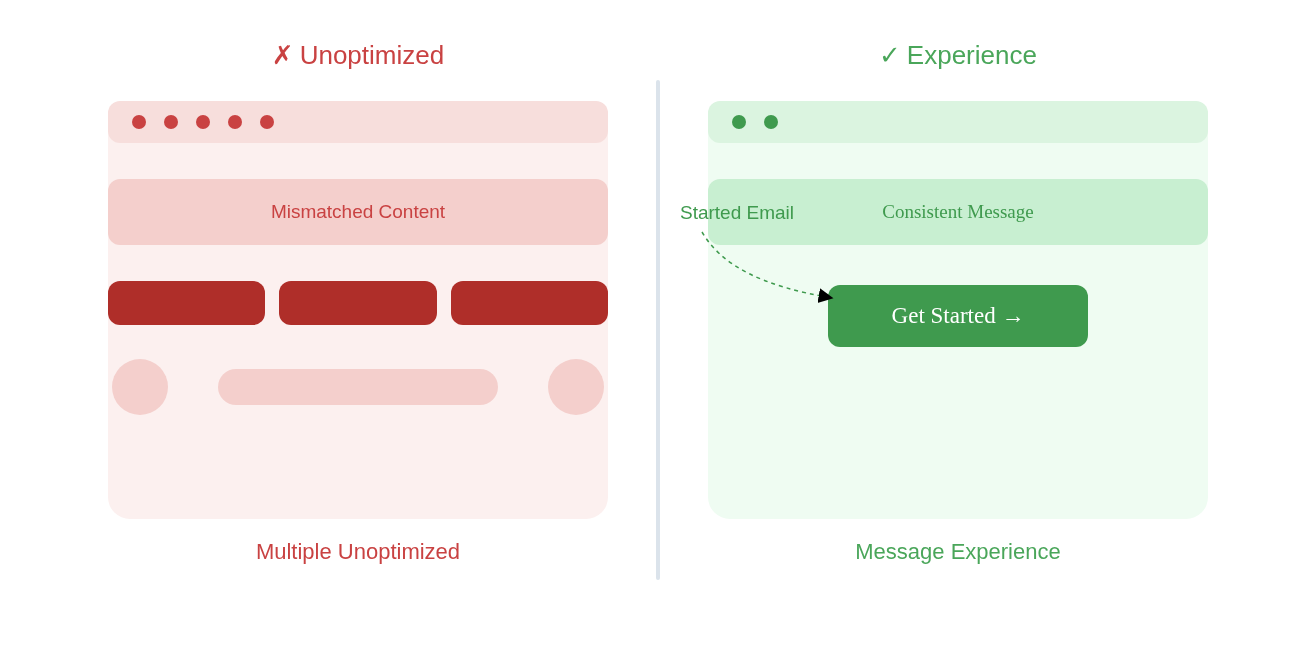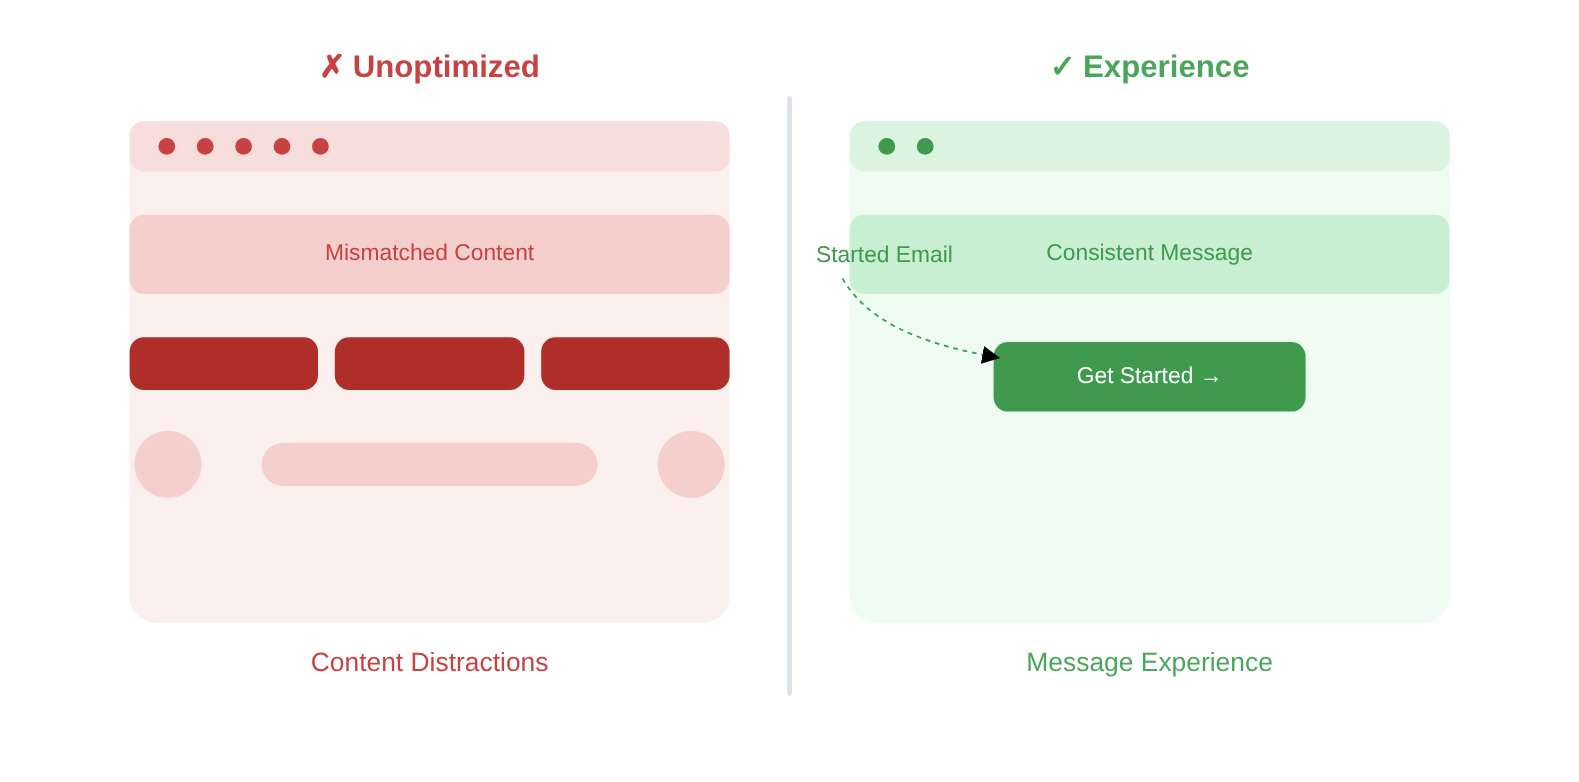--- a/index.html
+++ b/index.html
@@ -25,34 +25,34 @@
     }
     .divider {
       width: 4px;
       background: #dbe3eb;
       border-radius: 2px;
       margin-top: 40px;
       height: 500px;
     }
     .col-title {
       font-size: 26px;
-      font-weight: 700;
+      font-weight: 400;
       margin-bottom: 30px;
     }
     .red { color: #c94242; }
     .green { color: #4aa65a; }
     .title-icon { margin-right: 6px; }
     .panel {
       width: 500px;
       height: 418px;
       border-radius: 22px;
       position: relative;
     }
     .panel-red { background: #fcf0ef; }
-    .panel-green { background: #effcf2; }
+    .panel-green { background: #effcf2; font-family: Liberation Serif, serif; }
     .nav-row {
       border-radius: 12px;
       padding: 14px 24px;
       display: flex;
       gap: 18px;
       align-items: center;
     }
     .nav-red { background: #f7dedc; }
     .nav-green { background: #dbf4e0; }
     .dot {
@@ -102,21 +102,21 @@
       border-radius: 18px;
       background: #f4cfcc;
     }
     .single-cta {
       margin: 40px auto 0;
       width: 260px;
       padding: 18px;
       border-radius: 12px;
       background: #3f9a4e;
       color: #fff;
-      font-size: 19px;
+      font-size: 23px;
       text-align: center;
     }
     .caption {
       margin-top: 20px;
       font-size: 22px;
     }
     
     .annotation {
       position: absolute;
       left: 620px;
@@ -154,21 +154,21 @@
         <div class="cta-block"></div>
         <div class="cta-block"></div>
         <div class="cta-block"></div>
       </div>
       <div class="extras-row">
         <div class="extra-circle"></div>
         <div class="extra-bar"></div>
         <div class="extra-circle"></div>
       </div>
     </div>
-    <div class="caption red">Content Distractions</div>
+    <div class="caption red">Multiple Unoptimized</div>
   </div>
 
   <div class="divider"></div>
 
   <div class="column">
     <div class="col-title green">
       <span class="title-icon">✓</span><span>Experience</span>
     </div>
     <div class="panel panel-green">
       <div class="nav-row nav-green">

